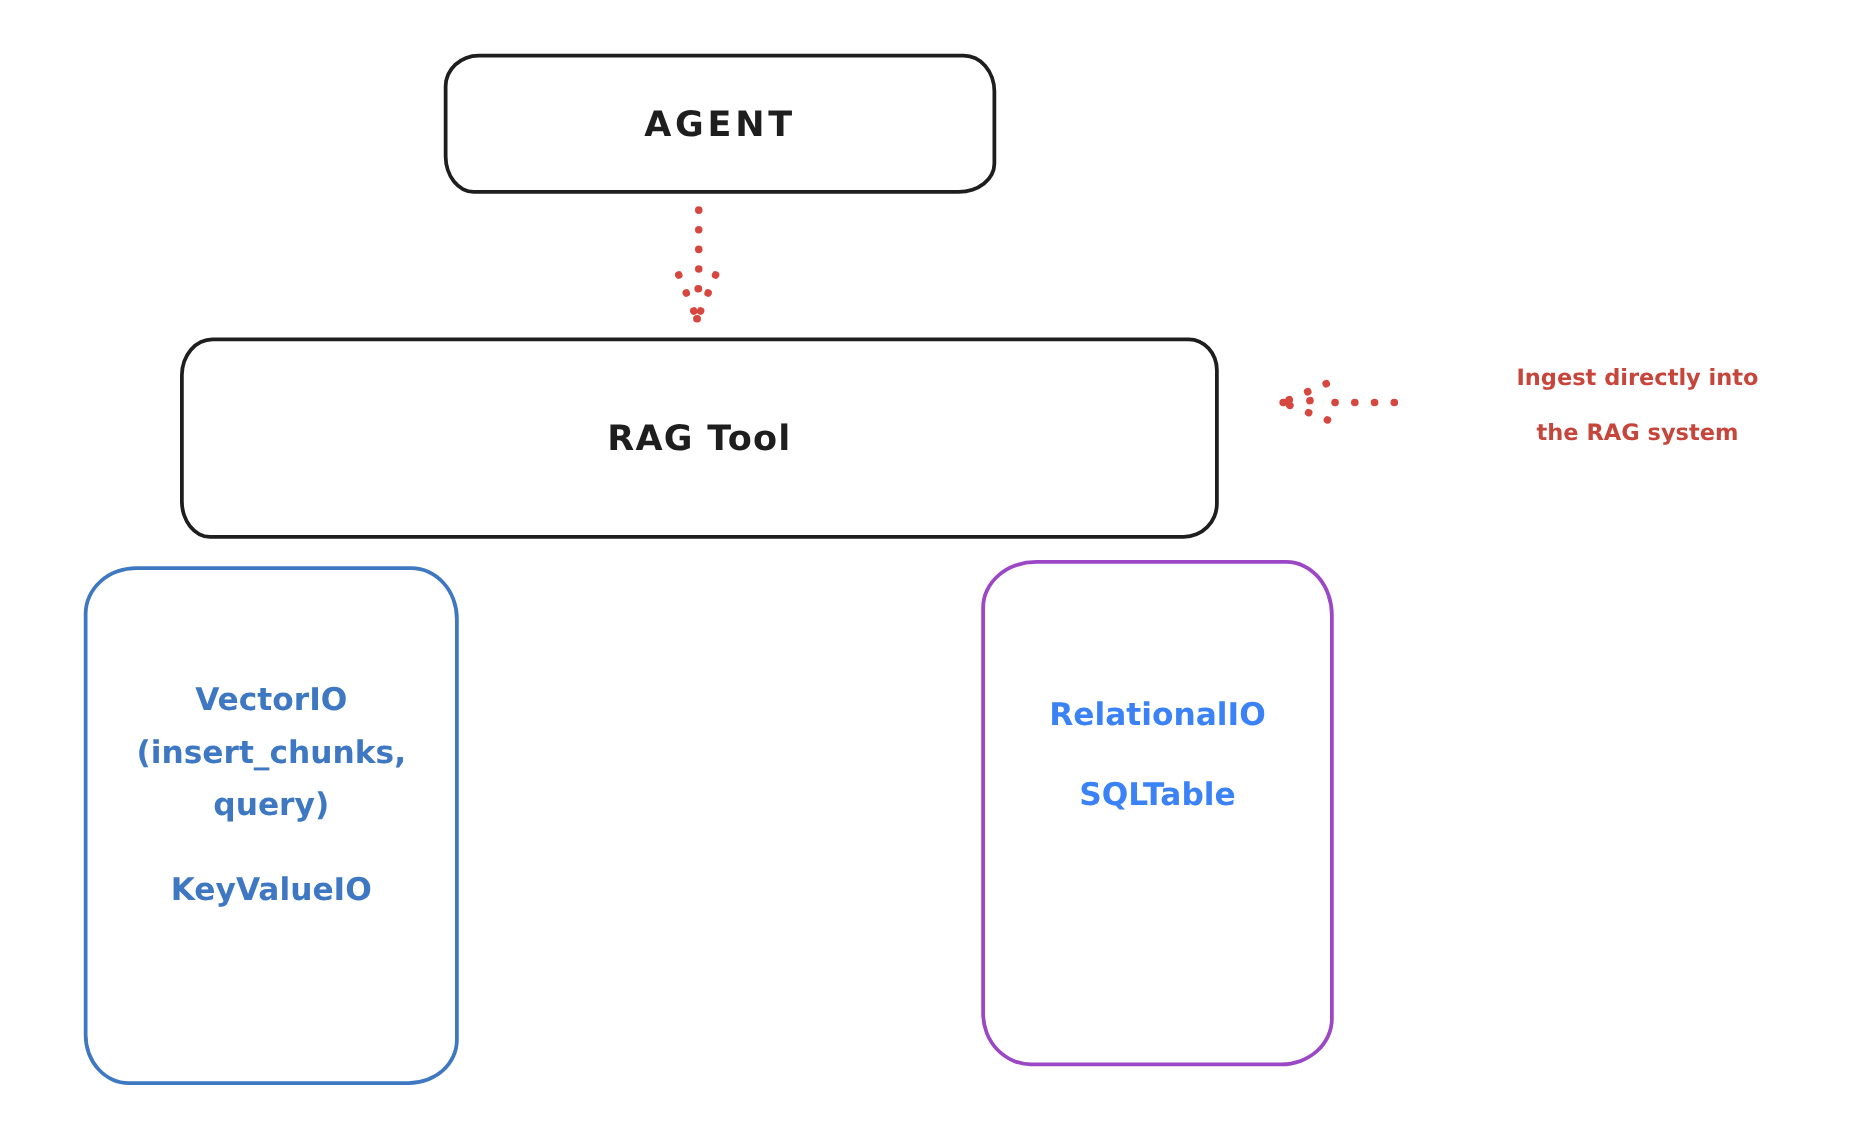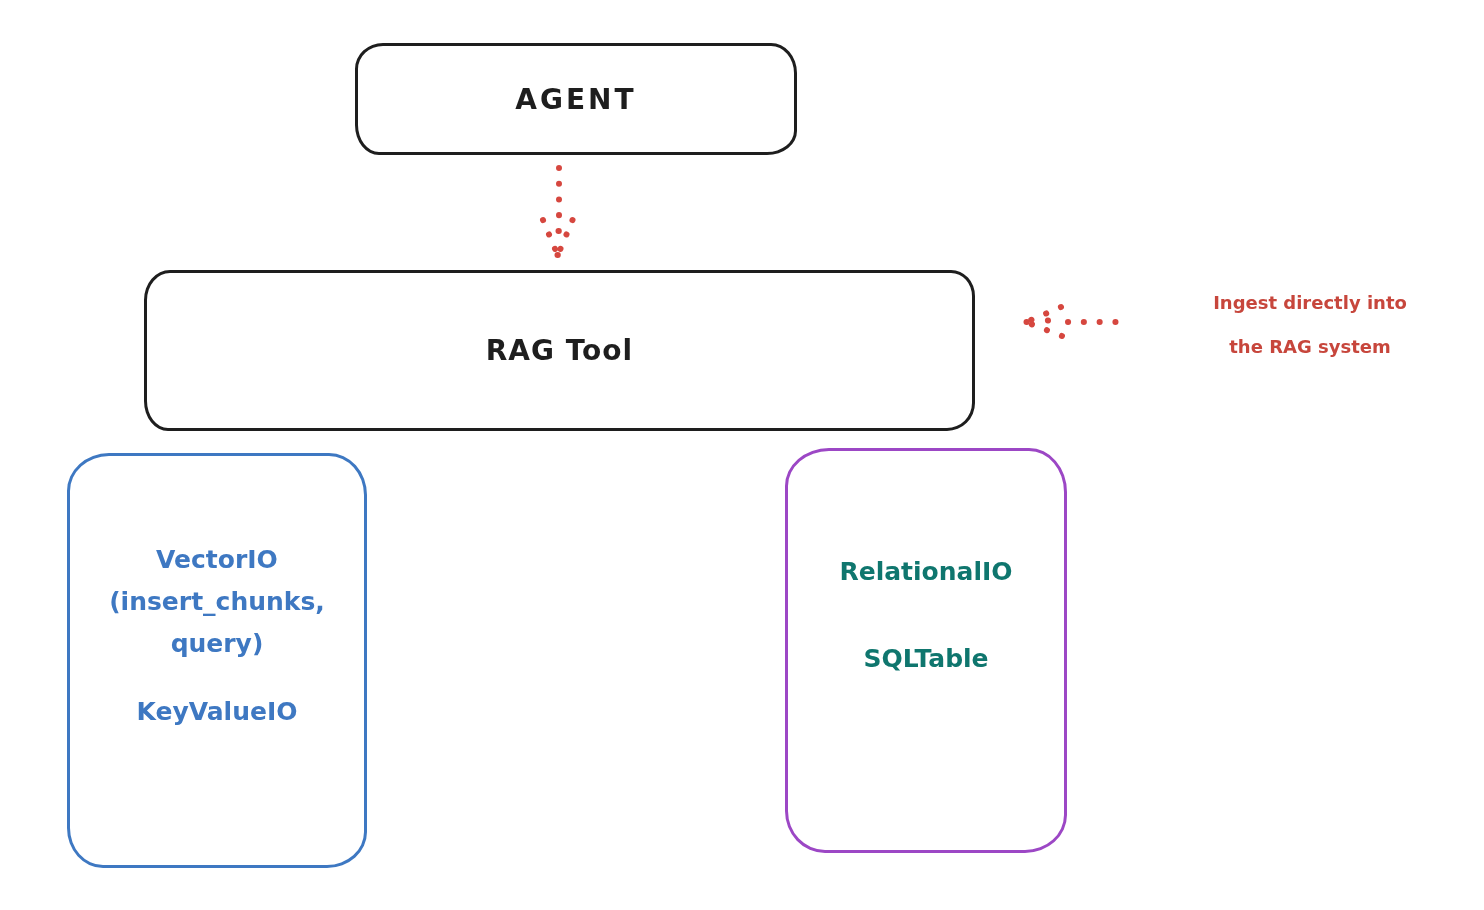--- a/index.html
+++ b/index.html
@@ -61,21 +61,21 @@
     padding-top: 103px;
   }
   .keyvalue-box .io-line { line-height: 40px; }
   .keyvalue-box .io-index { margin-top: 39px; }
   .relational-box {
     left: 785px; top: 448px; width: 282px; height: 405px;
     border-radius: 44px 38px 42px 40px / 38px 44px 38px 42px;
     padding-top: 101px;
   }
   .relational-box .io-line { line-height: 40px; }
-  .relational-box .io-index { margin-top: 52px; }
+  .relational-box .io-index { margin-top: 29px; }
   .arrows-layer {
     position: absolute;
     left: 0; top: 0;
     width: 1484px; height: 910px;
     pointer-events: none;
   }
   .dot-stroke {
     fill: none;
     stroke-linecap: round;
   }
@@ -127,18 +127,18 @@
   </div>
 
   <div class="io-box vector-box" style="border-color: rgb(62, 120, 194); color: rgb(62, 120, 194);">
     <div class="io-line">VectorIO</div>
     <div class="io-line">(insert_chunks,</div>
     <div class="io-line">query)</div>
     <div class="io-index">KeyValueIO</div>
   </div>
 
 
-  <div class="io-box relational-box" style="border-color: rgb(156, 71, 197); color: #0f766e;">
+  <div class="io-box relational-box" style="border-color: rgb(156, 71, 197); color: #3b82f6;">
     <div class="io-line">RelationalIO</div>
     <div class="io-index">SQLTable</div>
   </div>
 
 </div>
 
 </body></html>

